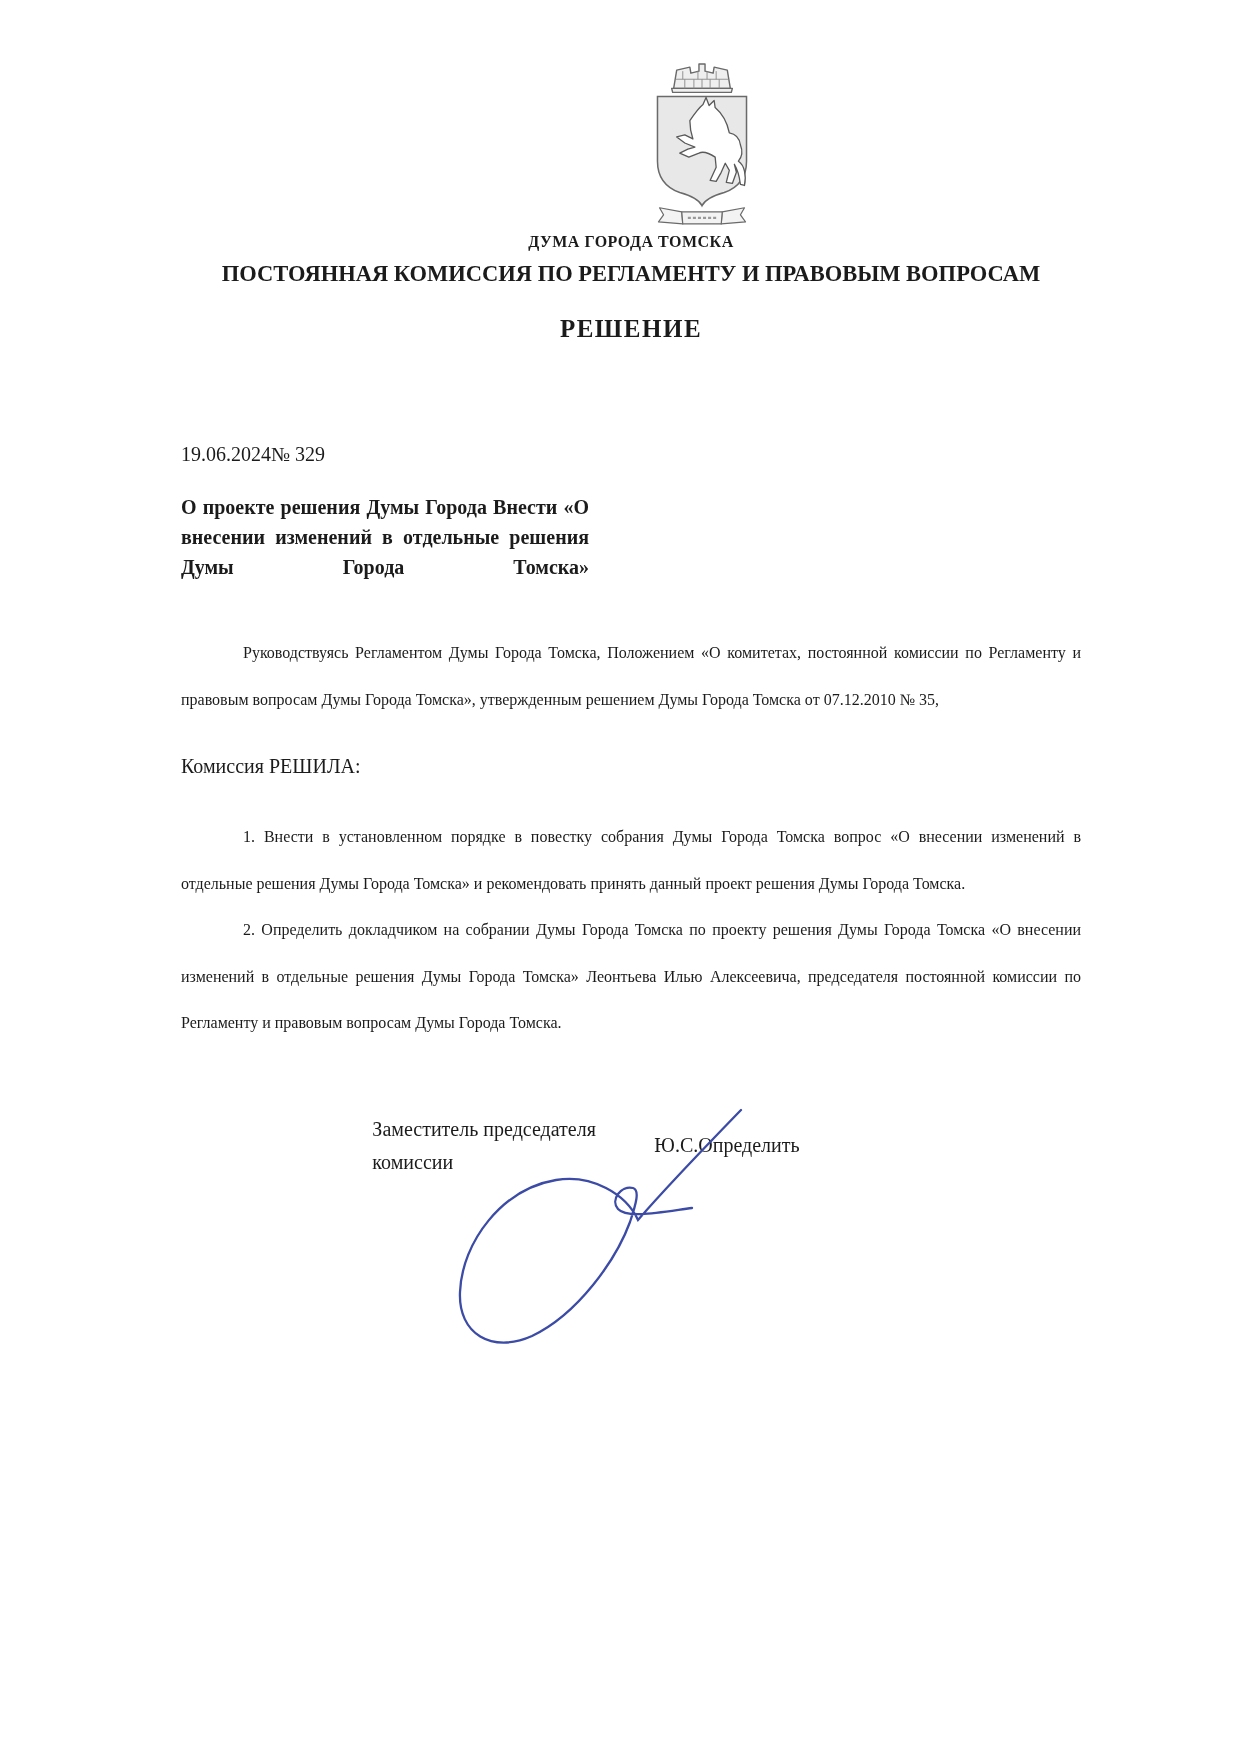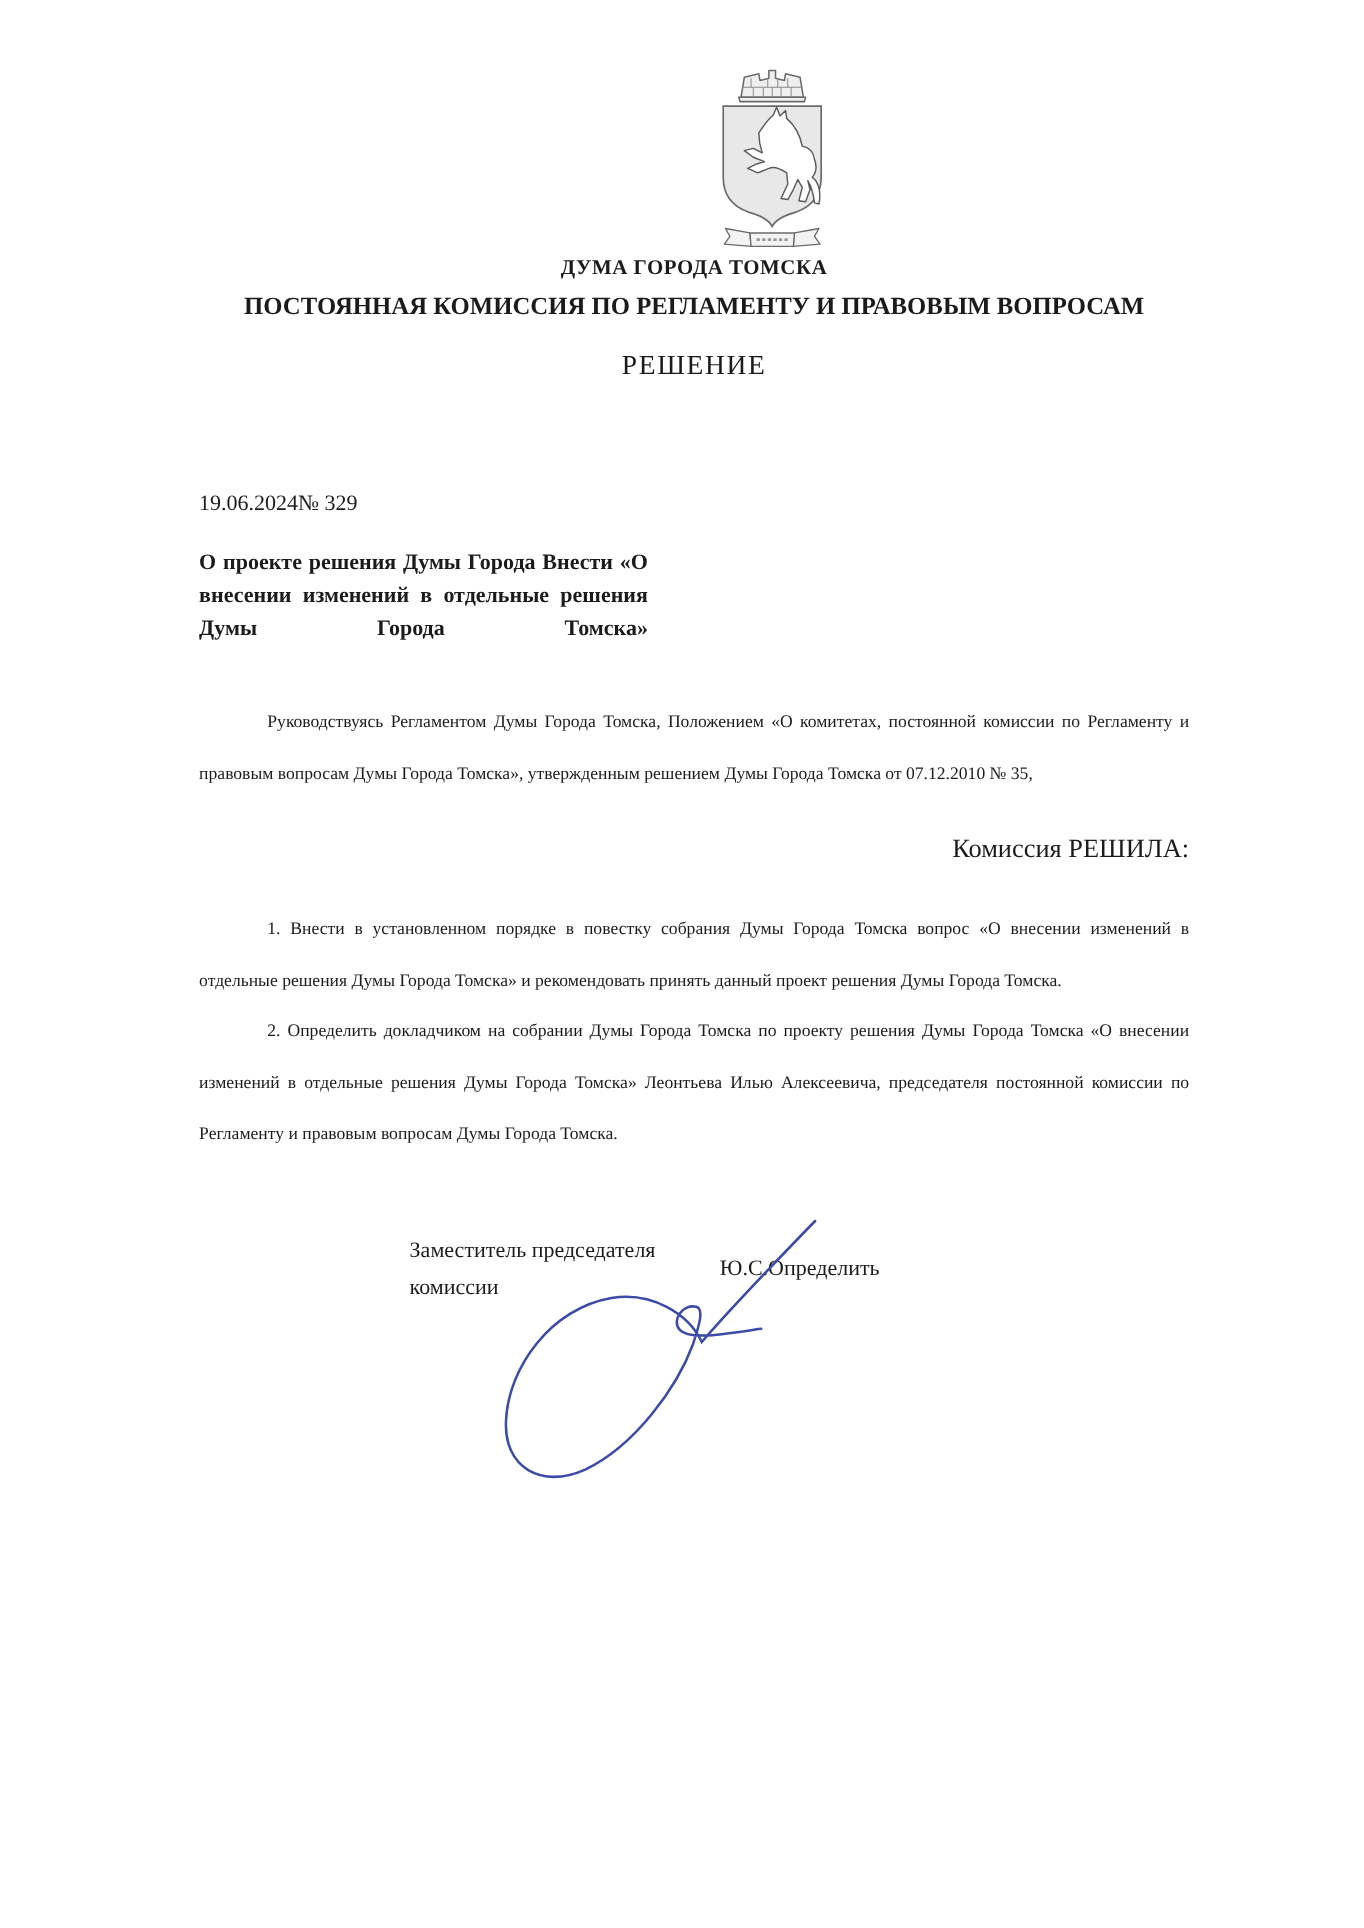--- a/index.html
+++ b/index.html
@@ -11,47 +11,47 @@
     color:#1b1b1b;
     overflow:hidden;
   }
   .emblem{
     position:absolute;left:650px;top:58px;width:104px;height:172px;
   }
   .content{
     position:absolute;left:181px;top:205px;width:900px;
   }
   .org-title{
-    text-align:center;font-weight:bold;font-size:19px;letter-spacing:.5px;
+    text-align:center;font-weight:bold;font-size:16px;letter-spacing:.5px;
     margin:0;padding-top:28px;
   }
   .commission-title{
     text-align:center;font-weight:bold;font-size:22.5px;line-height:34px;
     max-width:830px;margin:6px auto 0 auto;
   }
   .doc-type{
-    text-align:center;font-weight:normal;font-size:25px;letter-spacing:1.5px;
+    text-align:center;font-weight:bold;font-size:25px;letter-spacing:1.5px;
     margin:24px 0 0 0;
   }
   .meta-row{
     display:flex;align-items:baseline;
     margin-top:100px;font-size:20px;
   }
   .doc-number{padding-right:84px;}
   .subject{
     width:408px;font-weight:bold;font-size:20px;line-height:30px;
     text-align:justify;margin-top:26px;
   }
   .subject:after{content:"";display:inline-block;width:100%;}
   .preamble{
     margin:18px 0 0 0;font-size:16px;line-height:46.5px;
     text-align:justify;text-indent:62px;
   }
   .resolution-heading{
-    text-align:right;font-size:24px;margin-top:32px;
+    text-align:left;font-size:20px;margin-top:32px;
   }
   .items{margin-top:36px;}
   .items p{
     margin:0;font-size:16px;line-height:46.5px;
     text-align:justify;text-indent:62px;
   }
   .signature-row{
     display:flex;justify-content:center;align-items:center;
     margin-top:66px;font-size:20px;
   }

